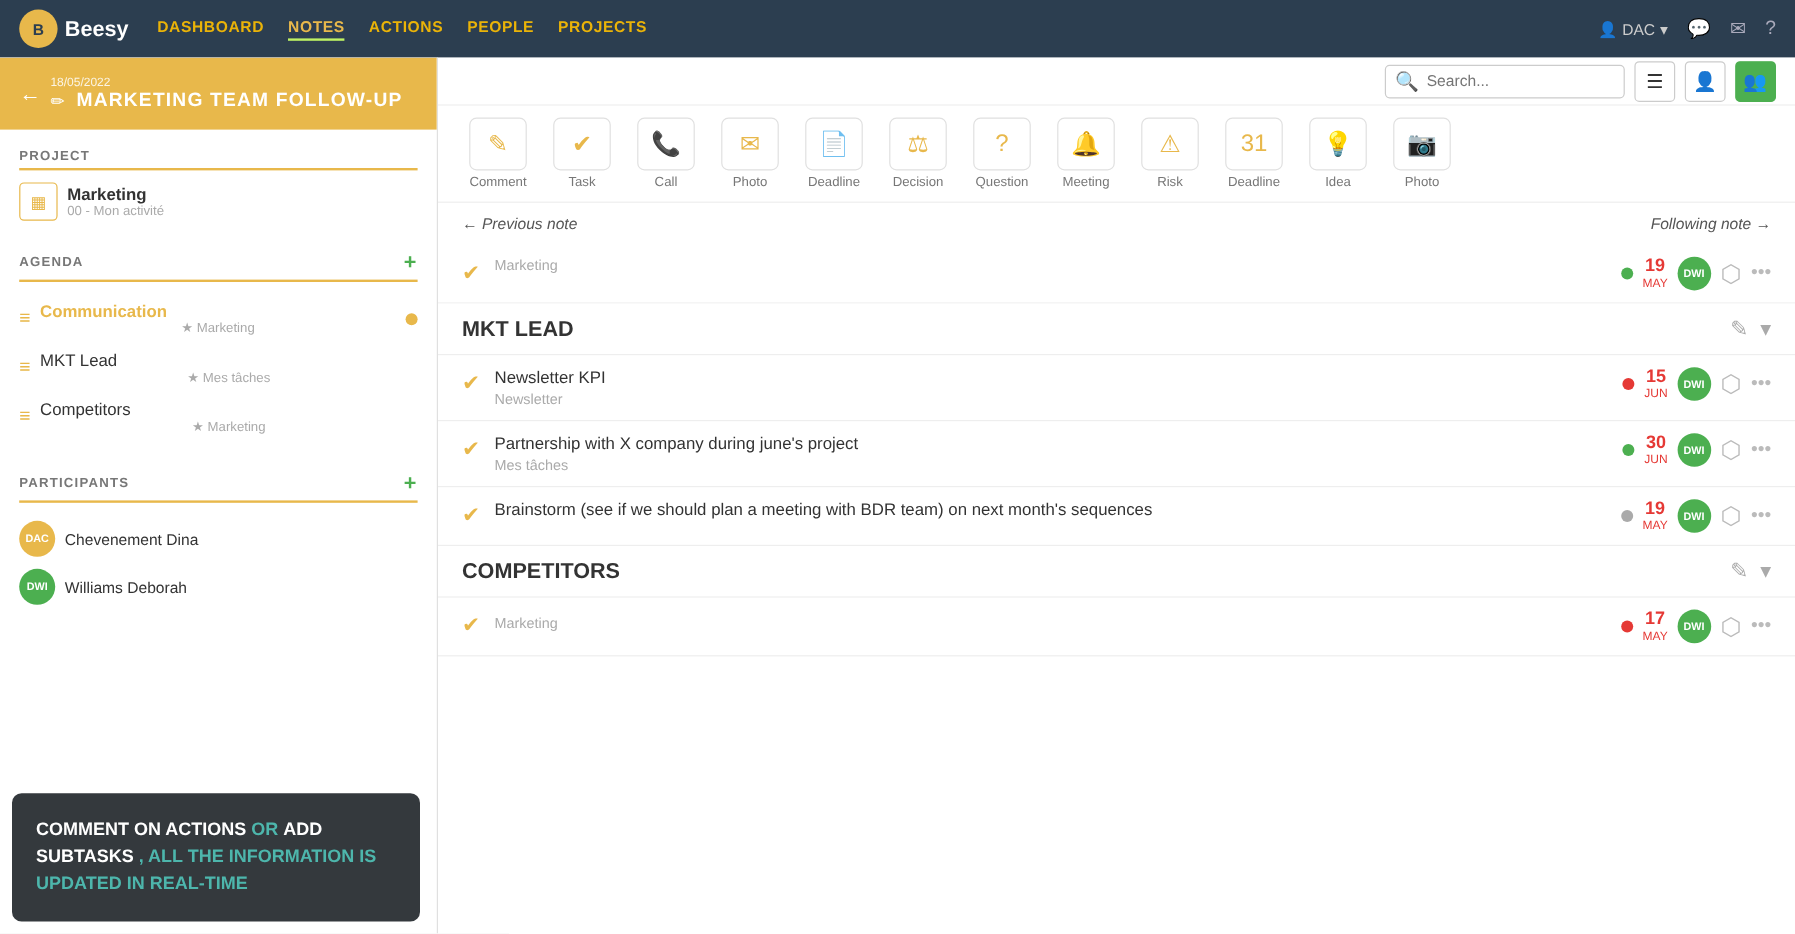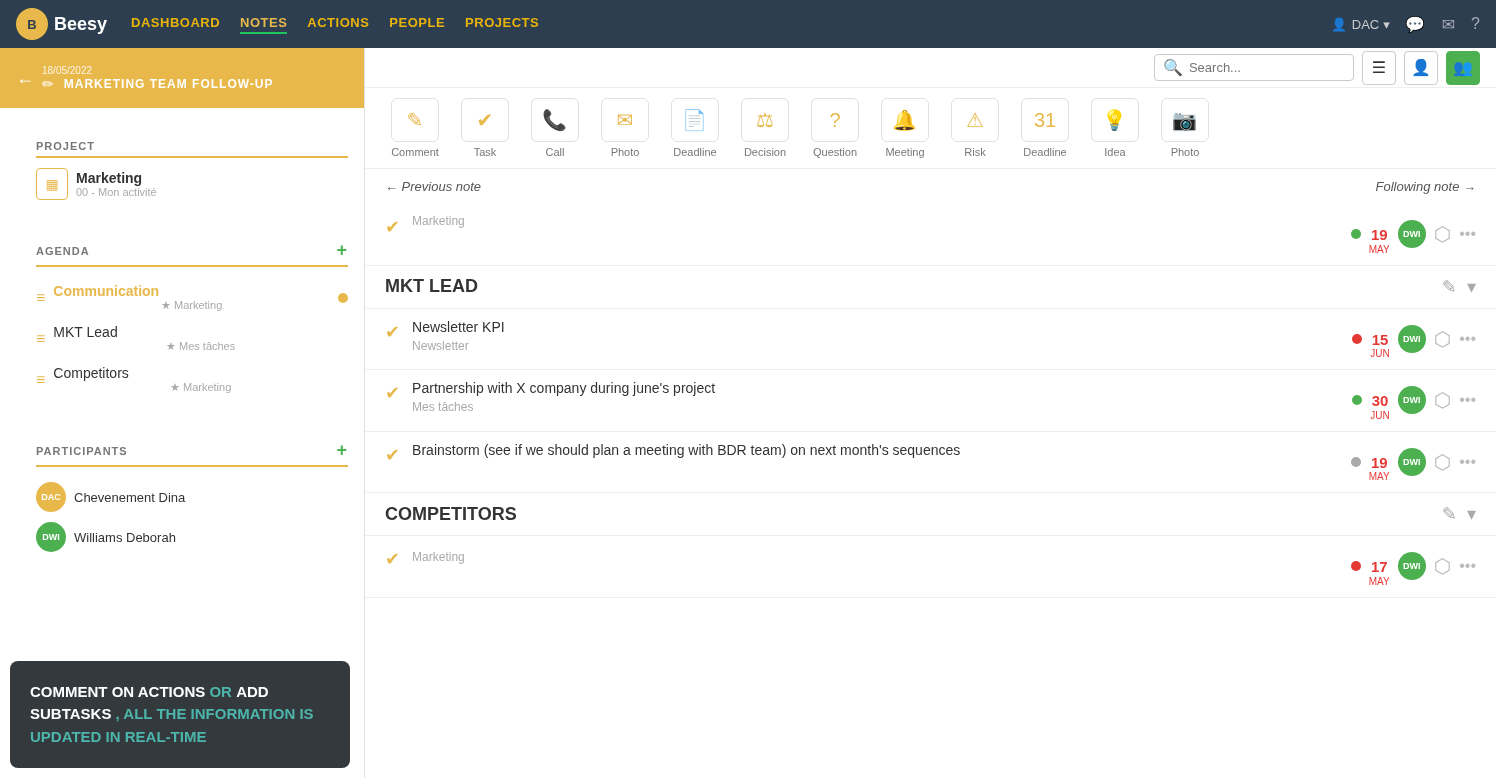--- a/index.html
+++ b/index.html
@@ -27,21 +27,21 @@
       background: #e8b84b;
       border-radius: 50%;
       display: flex; align-items: center; justify-content: center;
       font-size: 13px; font-weight: bold; color: #2c3e50;
     }
     .topnav nav { display: flex; gap: 20px; flex: 1; }
     .topnav nav a {
       color: #eab308; font-size: 13px; text-decoration: none; font-weight: 600; letter-spacing: 0.5px; cursor: pointer;
       padding-bottom: 2px;
     }
-    .topnav nav a.active { color: #e8b84b; border-bottom: 2px solid #22c55e; }
+    .topnav nav a.active { color: #e8b84b; border-bottom: 2px solid #bef264; }
     .topnav-right { display: flex; align-items: center; gap: 16px; color: #aab; }
     .topnav-right .user-badge {
       display: flex; align-items: center; gap: 4px; color: #ccc; font-size: 13px; cursor: pointer;
     }
     .topnav-right .icon-btn { cursor: pointer; font-size: 16px; color: #aab; }
 
     
     .main-layout {
       display: flex;
       height: calc(778px - 48px);
@@ -158,21 +158,21 @@
     }
     .dot { width: 10px; height: 10px; border-radius: 50%; }
     .dot-green { background: #4caf50; }
     .dot-red { background: #e53935; }
     .dot-gray { background: #aaa; }
     .date-badge {
       text-align: center;
       font-size: 11px;
       line-height: 1.1;
     }
-    .date-badge .day { font-size: 15px; font-weight: bold; margin-top: 13px; }
+    .date-badge .day { font-size: 15px; font-weight: bold; }
     .date-badge.red .day { color: #e53935; }
     .date-badge.red .month { color: #e53935; }
     .date-badge .month { color: #555; font-size: 10px; text-transform: uppercase; }
     .avatar-circle {
       width: 28px; height: 28px; border-radius: 50%;
       background: #4caf50;
       color: white; font-size: 9px; font-weight: bold;
       display: flex; align-items: center; justify-content: center;
     }
     .hex-icon {
@@ -186,21 +186,21 @@
       align-items: center;
       justify-content: space-between;
       padding: 10px 20px;
       background: white;
       border-bottom: 1px solid #eee;
     }
     .section-title { font-size: 18px; font-weight: 700; color: #333; }
     .section-actions { display: flex; gap: 10px; color: #aaa; font-size: 18px; cursor: pointer; }
 
     
-    .sidebar-section { padding: 32px 16px 8px 16px; margin-left: 20px; }
+    .sidebar-section { padding: 16px 16px 8px 16px; }
     .sidebar-section-title {
       font-size: 11px; font-weight: 700; color: #777;
       text-transform: uppercase; letter-spacing: 1px;
       border-bottom: 2px solid #e8b84b;
       padding-bottom: 4px; margin-bottom: 10px;
       display: flex; justify-content: space-between; align-items: center;
     }
     .sidebar-section-title .add-btn { cursor: pointer; font-size: 18px; color: #4caf50; }
 
     .project-item { display: flex; gap: 8px; align-items: center; }
@@ -284,21 +284,21 @@
 <div class="main-layout">
 
   <div class="sidebar">
 
     <div class="page-subheader">
       <button class="back-btn">←</button>
       <div class="page-title-area">
         <div style="font-size:10px;color:rgba(255,255,255,0.85)">18/05/2022</div>
         <div style="display:flex;align-items:center;gap:4px">
           <span class="edit-icon">✏</span>
-          <span style="font-size:12px;font-weight:900;color:white;text-transform:uppercase;letter-spacing:1px">MARKETING TEAM FOLLOW-UP</span>
+          <span style="font-size:16px;font-weight:900;color:white;text-transform:uppercase;letter-spacing:1px">MARKETING TEAM FOLLOW-UP</span>
         </div>
       </div>
     </div>
 
     <div class="sidebar-section">
       <div class="sidebar-section-title">
         <span>PROJECT</span>
       </div>
       <div class="project-item">
         <div class="project-icon">▦</div>

